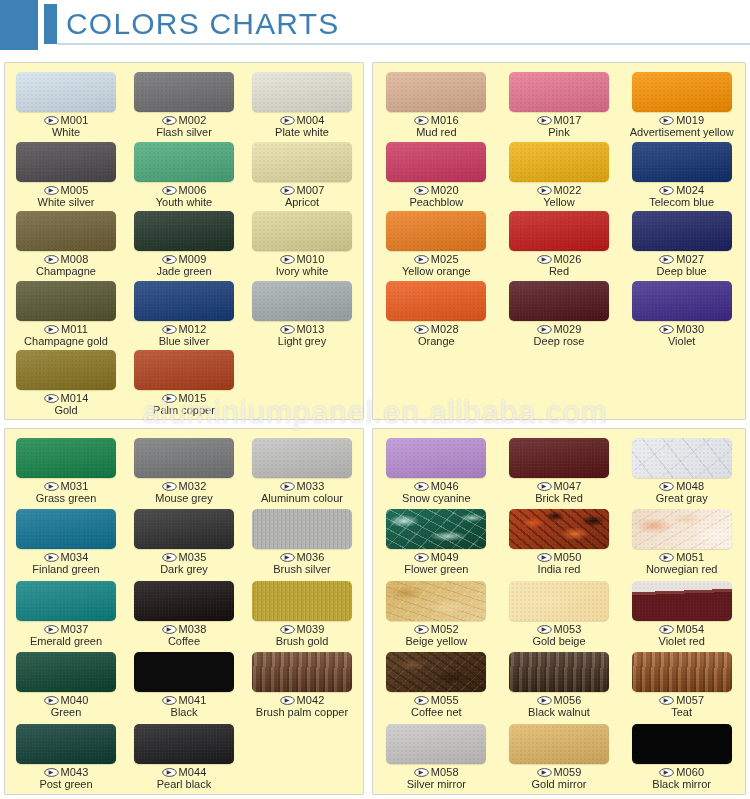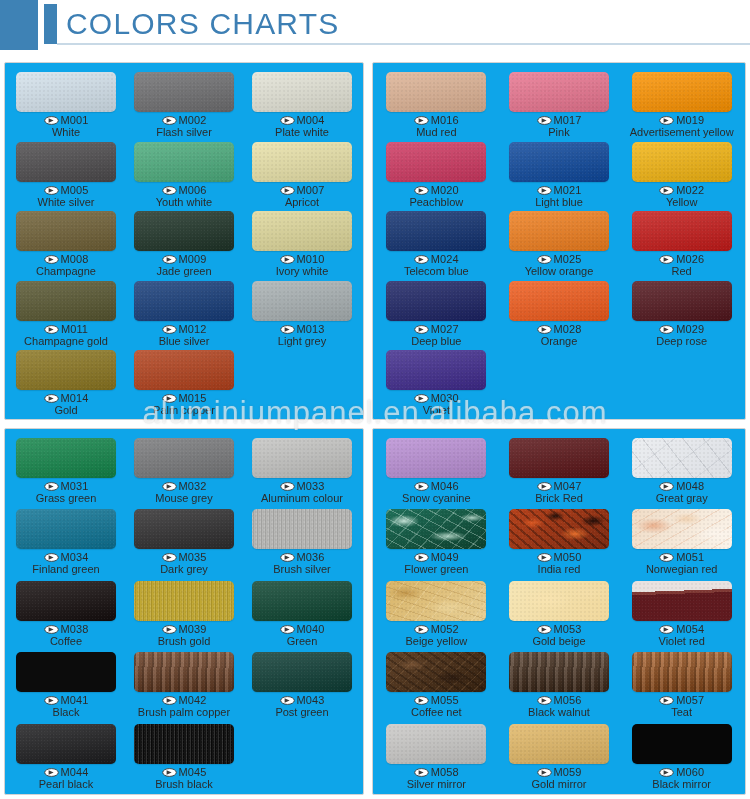--- a/index.html
+++ b/index.html
@@ -26,21 +26,21 @@
   
   #board {
     position: absolute; left: 0; top: 58px;
     width: 750px; height: 741px;
     display: grid;
     grid-template-columns: 368px 382px;
     grid-template-rows: 366px 375px;
   }
   .panel {
     border: 1px solid #d2d2d2;
-    background: #0ea5e9;
+    background: #fef9c3;
     margin: 4px;
     padding: 6px 2px 2px 2px;
     display: grid;
     grid-template-columns: repeat(3, 1fr);
     align-content: start;
     justify-items: center;
     border-radius: 2px;
   }
   .panel.q1 { grid-template-rows: repeat(5, 1fr); }
   .panel.q2 { grid-template-rows: repeat(5, 1fr); }
@@ -342,33 +342,20 @@
               <svg width="15" height="9" viewBox="0 0 15 9" xmlns="http://www.w3.org/2000/svg">
                 <ellipse cx="7.5" cy="4.5" rx="6.8" ry="3.9" fill="#ffffff" stroke="#3a3a3a" stroke-width="0.9"></ellipse>
                 <path d="M4.6 2.2 L9.6 4.5 L4.6 6.8 Z" fill="#3a3a3a"></path>
               </svg>
             </span>
             <span class="code">M020</span>
           </div>
           <div class="nm">Peachblow</div>
         </div>
         <div class="cell">
-          <div class="chip" style="background-color: rgb(13, 71, 155); background-image: linear-gradient(170deg, rgba(255, 255, 255, 0.16), rgba(0, 0, 0, 0.12));"></div>
-          <div class="cap">
-            <span class="bullet">
-              <svg width="15" height="9" viewBox="0 0 15 9" xmlns="http://www.w3.org/2000/svg">
-                <ellipse cx="7.5" cy="4.5" rx="6.8" ry="3.9" fill="#ffffff" stroke="#3a3a3a" stroke-width="0.9"></ellipse>
-                <path d="M4.6 2.2 L9.6 4.5 L4.6 6.8 Z" fill="#3a3a3a"></path>
-              </svg>
-            </span>
-            <span class="code">M021</span>
-          </div>
-          <div class="nm">Light blue</div>
-        </div>
-        <div class="cell">
           <div class="chip" style="background-color: rgb(242, 180, 17); background-image: linear-gradient(170deg, rgba(255, 255, 255, 0.16), rgba(0, 0, 0, 0.12));"></div>
           <div class="cap">
             <span class="bullet">
               <svg width="15" height="9" viewBox="0 0 15 9" xmlns="http://www.w3.org/2000/svg">
                 <ellipse cx="7.5" cy="4.5" rx="6.8" ry="3.9" fill="#ffffff" stroke="#3a3a3a" stroke-width="0.9"></ellipse>
                 <path d="M4.6 2.2 L9.6 4.5 L4.6 6.8 Z" fill="#3a3a3a"></path>
               </svg>
             </span>
             <span class="code">M022</span>
           </div>
@@ -539,20 +526,33 @@
               <svg width="15" height="9" viewBox="0 0 15 9" xmlns="http://www.w3.org/2000/svg">
                 <ellipse cx="7.5" cy="4.5" rx="6.8" ry="3.9" fill="#ffffff" stroke="#3a3a3a" stroke-width="0.9"></ellipse>
                 <path d="M4.6 2.2 L9.6 4.5 L4.6 6.8 Z" fill="#3a3a3a"></path>
               </svg>
             </span>
             <span class="code">M036</span>
           </div>
           <div class="nm">Brush silver</div>
         </div>
         <div class="cell">
+          <div class="chip" style="background-color: rgb(13, 131, 131); background-image: linear-gradient(170deg, rgba(255, 255, 255, 0.16), rgba(0, 0, 0, 0.12));"></div>
+          <div class="cap">
+            <span class="bullet">
+              <svg width="15" height="9" viewBox="0 0 15 9" xmlns="http://www.w3.org/2000/svg">
+                <ellipse cx="7.5" cy="4.5" rx="6.8" ry="3.9" fill="#ffffff" stroke="#3a3a3a" stroke-width="0.9"></ellipse>
+                <path d="M4.6 2.2 L9.6 4.5 L4.6 6.8 Z" fill="#3a3a3a"></path>
+              </svg>
+            </span>
+            <span class="code">M037</span>
+          </div>
+          <div class="nm">Emerald green</div>
+        </div>
+        <div class="cell">
           <div class="chip" style="background-color: rgb(20, 13, 13); background-image: linear-gradient(170deg, rgba(255, 255, 255, 0.16), rgba(0, 0, 0, 0.12));"></div>
           <div class="cap">
             <span class="bullet">
               <svg width="15" height="9" viewBox="0 0 15 9" xmlns="http://www.w3.org/2000/svg">
                 <ellipse cx="7.5" cy="4.5" rx="6.8" ry="3.9" fill="#ffffff" stroke="#3a3a3a" stroke-width="0.9"></ellipse>
                 <path d="M4.6 2.2 L9.6 4.5 L4.6 6.8 Z" fill="#3a3a3a"></path>
               </svg>
             </span>
             <span class="code">M038</span>
           </div>
@@ -628,33 +628,20 @@
           <div class="cap">
             <span class="bullet">
               <svg width="15" height="9" viewBox="0 0 15 9" xmlns="http://www.w3.org/2000/svg">
                 <ellipse cx="7.5" cy="4.5" rx="6.8" ry="3.9" fill="#ffffff" stroke="#3a3a3a" stroke-width="0.9"></ellipse>
                 <path d="M4.6 2.2 L9.6 4.5 L4.6 6.8 Z" fill="#3a3a3a"></path>
               </svg>
             </span>
             <span class="code">M044</span>
           </div>
           <div class="nm">Pearl black</div>
-        </div>
-        <div class="cell">
-          <div class="chip" style="background-color: rgb(10, 10, 10); background-image: repeating-linear-gradient(90deg, rgba(255, 255, 255, 0.16) 0px, rgba(255, 255, 255, 0.16) 1px, rgba(0, 0, 0, 0.1) 1px, rgba(0, 0, 0, 0.1) 2px, rgba(255, 255, 255, 0.04) 2px, rgba(255, 255, 255, 0.04) 4px);"></div>
-          <div class="cap">
-            <span class="bullet">
-              <svg width="15" height="9" viewBox="0 0 15 9" xmlns="http://www.w3.org/2000/svg">
-                <ellipse cx="7.5" cy="4.5" rx="6.8" ry="3.9" fill="#ffffff" stroke="#3a3a3a" stroke-width="0.9"></ellipse>
-                <path d="M4.6 2.2 L9.6 4.5 L4.6 6.8 Z" fill="#3a3a3a"></path>
-              </svg>
-            </span>
-            <span class="code">M045</span>
-          </div>
-          <div class="nm">Brush black</div>
         </div>
       </div>
     <div class="panel q4">
         <div class="cell">
           <div class="chip" style="background-color: rgb(185, 142, 212); background-image: linear-gradient(170deg, rgba(255, 255, 255, 0.16), rgba(0, 0, 0, 0.12));"></div>
           <div class="cap">
             <span class="bullet">
               <svg width="15" height="9" viewBox="0 0 15 9" xmlns="http://www.w3.org/2000/svg">
                 <ellipse cx="7.5" cy="4.5" rx="6.8" ry="3.9" fill="#ffffff" stroke="#3a3a3a" stroke-width="0.9"></ellipse>
                 <path d="M4.6 2.2 L9.6 4.5 L4.6 6.8 Z" fill="#3a3a3a"></path>

